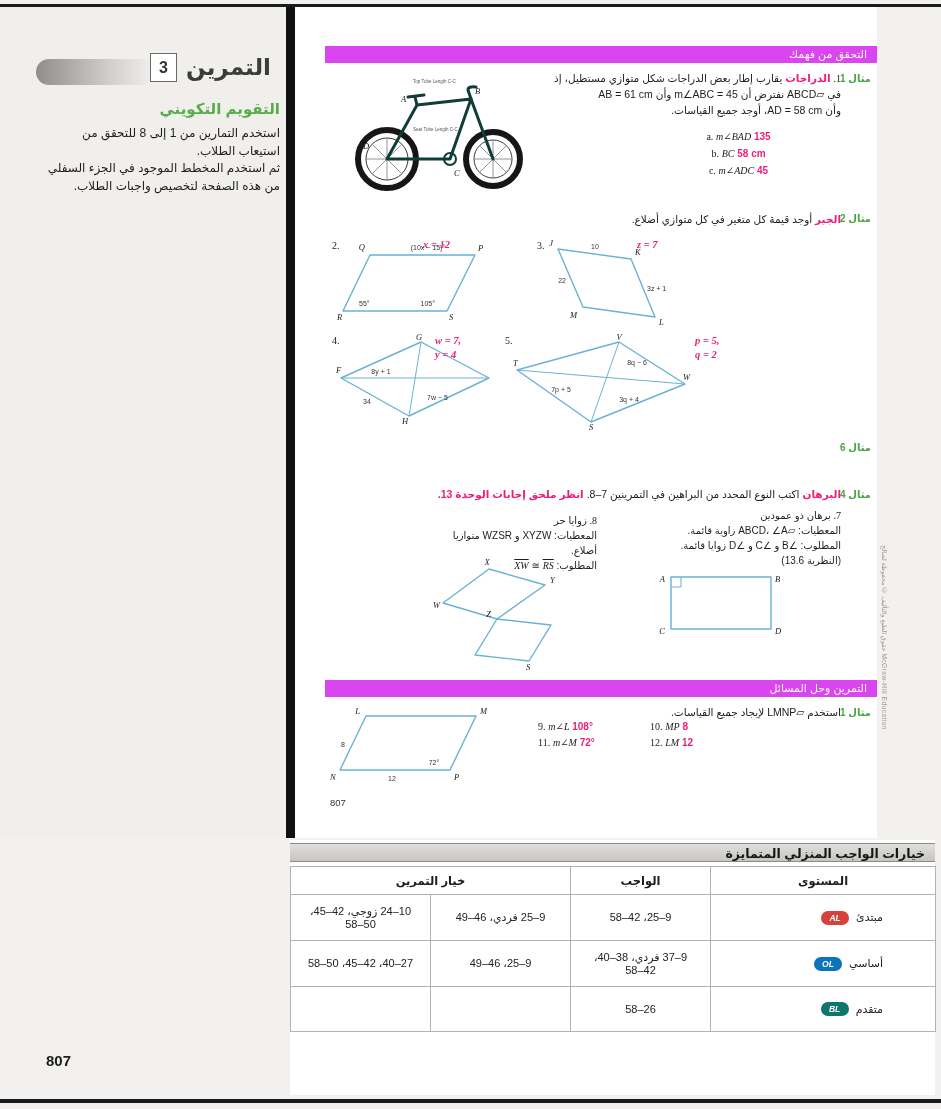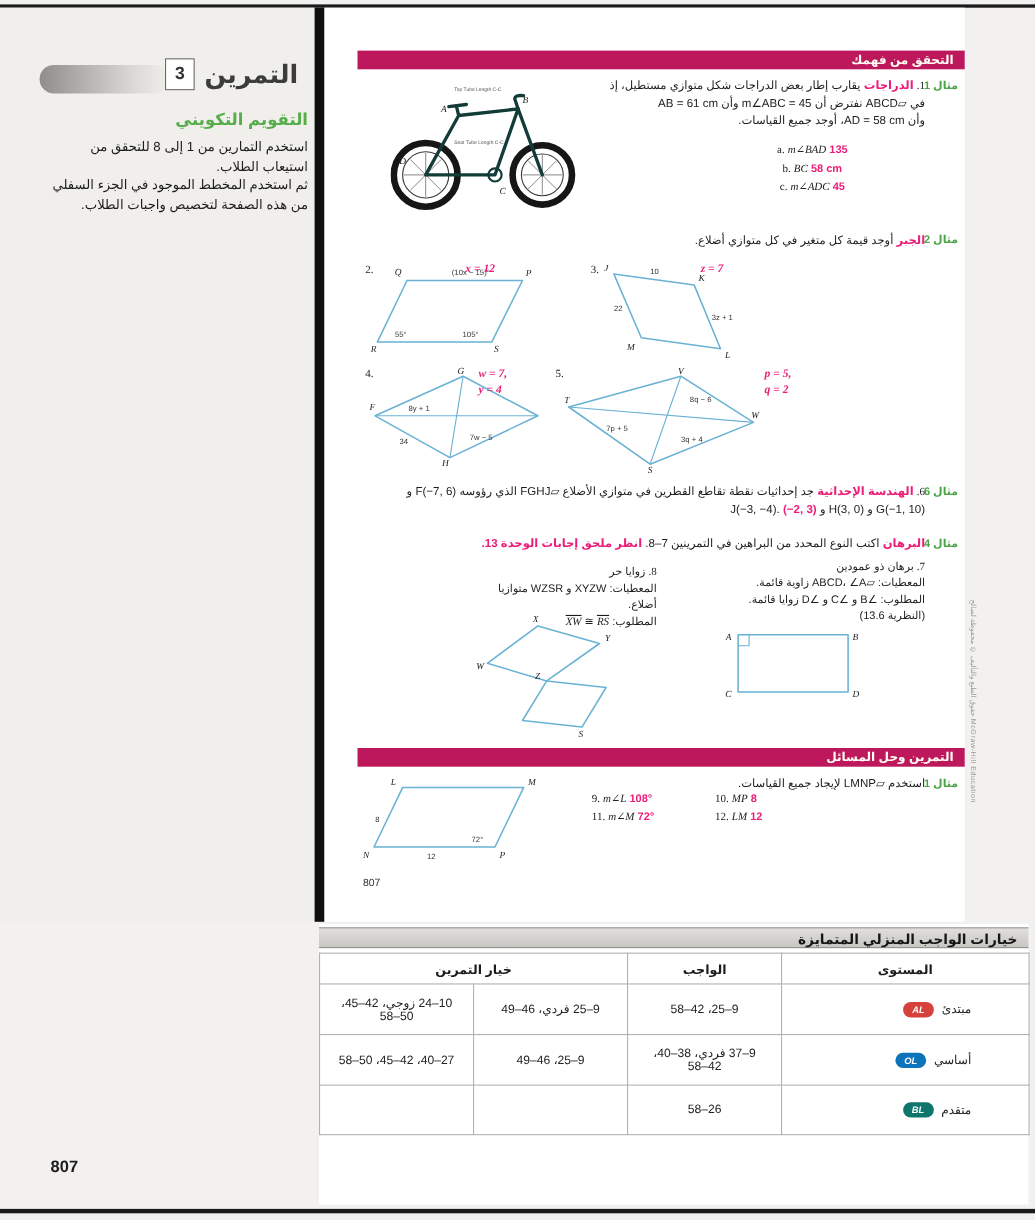--- a/index.html
+++ b/index.html
@@ -4,21 +4,21 @@
 <style>
 *{margin:0;padding:0;box-sizing:border-box}
 body{background:#cfcdc9;font-family:"Liberation Sans","DejaVu Sans",sans-serif}
 #canvas{position:relative;width:941px;height:1109px;background:#f2f1ef;margin:0 auto;overflow:hidden}
 .abs{position:absolute}
 .topline{left:0;top:4px;width:941px;height:3px;background:#1b1b1b}
 .bottomline{left:0;top:1099px;width:941px;height:4px;background:#1b1b1b}
 .vbar{left:286px;top:7px;width:9px;height:831px;background:#101010}
 .sidebar{left:0;top:7px;width:286px;height:831px;background:#f0efec}
 .page{left:295px;top:7px;width:582px;height:831px;background:#ffffff}
-.secbar{background:#be185d;color:#fdfdf3;font-weight:700;font-size:11px;direction:rtl;text-align:right;padding:2px 10px 0 0;height:17px}
+.secbar{background:#d946ef;color:#fdfdf3;font-weight:400;font-size:11px;direction:rtl;text-align:right;padding:2px 10px 0 0;height:17px}
 .exlab{color:#4aa546;font-weight:700;font-size:10px;white-space:nowrap;direction:rtl}
 .artext{direction:rtl;text-align:right;font-size:10.5px;color:#1d1d1d;line-height:1.5}
 .kw{color:#ec1e79;font-weight:700}
 .pink{color:#ec1e79;font-weight:700}
 .math{font-family:"Liberation Serif","DejaVu Serif",serif;font-style:italic}
 .numm{font-family:"Liberation Serif","DejaVu Serif",serif;font-size:10px;color:#222}
 .ansfig{font-family:"Liberation Serif","DejaVu Serif",serif;font-style:italic;font-weight:700;color:#ec1e79;font-size:10.5px;line-height:1.35}
 .ansrow{direction:ltr;text-align:center;font-size:10px;color:#222;line-height:17px}
 svg .shape{fill:none;stroke:#6ab2d4;stroke-width:1.4;stroke-linejoin:round}
 svg .thin{fill:none;stroke:#6ab2d4;stroke-width:1}
@@ -182,26 +182,20 @@
       <text class="mlab" x="126" y="33" text-anchor="middle">8q − 6</text>
       <text class="mlab" x="50" y="60" text-anchor="middle">7p + 5</text>
       <text class="mlab" x="118" y="70" text-anchor="middle">3q + 4</text>
     </svg>
     <div class="abs ansfig" style="left:400px;top:327px">
       <span style="display:block">p = 5,</span>
       <span style="display:block">q = 2</span>
     </div>
 
     <div class="abs exlab" style="right:6px;top:435px">مثال 6</div>
-    <div class="abs artext" style="right:36px;top:433px;width:490px">
-      <span class="numm">6.</span>
-      <span class="kw">الهندسة الإحداثية</span>
-      <span>جد إحداثيات نقطة تقاطع القطرين في متوازي الأضلاع ▱FGHJ الذي رؤوسه F(−7, 6) و G(−1, 10) و H(3, 0) و J(−3, −4).</span>
-      <span class="pink">(−2, 3)</span>
-    </div>
 
     <div class="abs exlab" style="right:6px;top:482px">مثال 4</div>
     <div class="abs artext" style="right:36px;top:480px;width:470px">
       <span class="kw">البرهان</span>
       <span>اكتب النوع المحدد من البراهين في التمرينين 7–8.</span>
       <span class="pink">انظر ملحق إجابات الوحدة 13.</span>
     </div>
 
     <div class="abs artext" style="right:36px;top:501px;width:250px;font-size:10px">
       <div>

